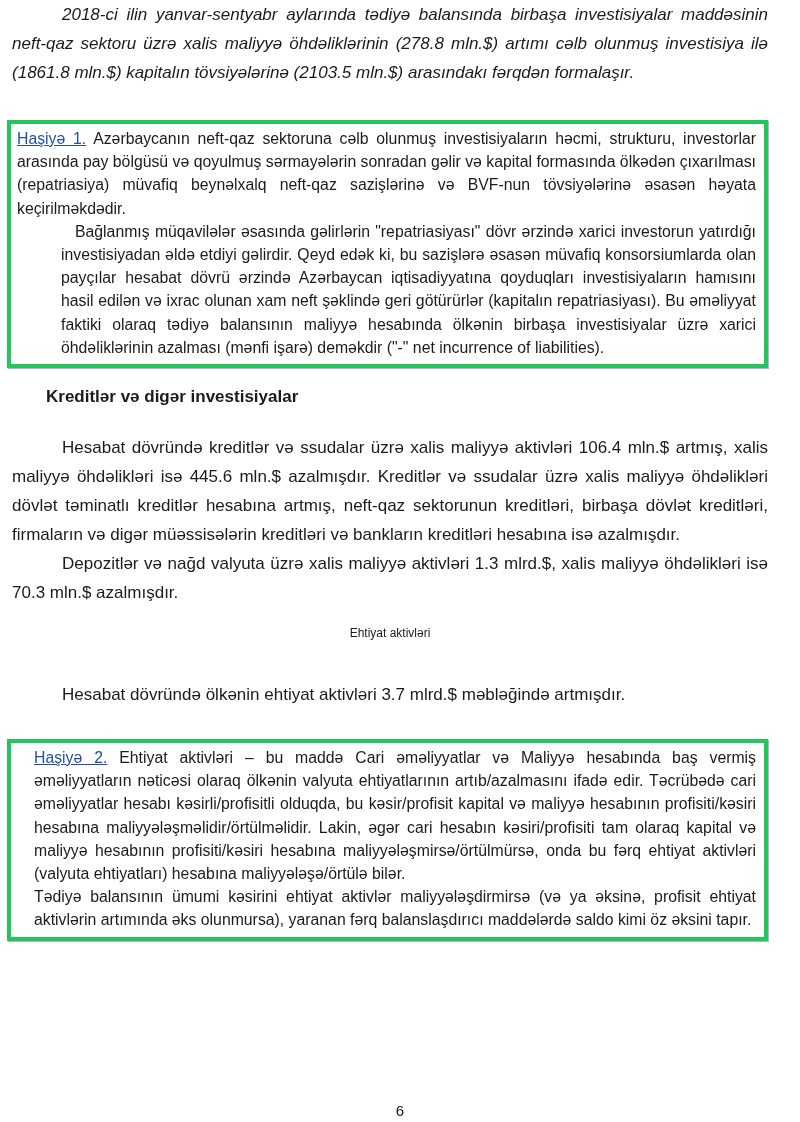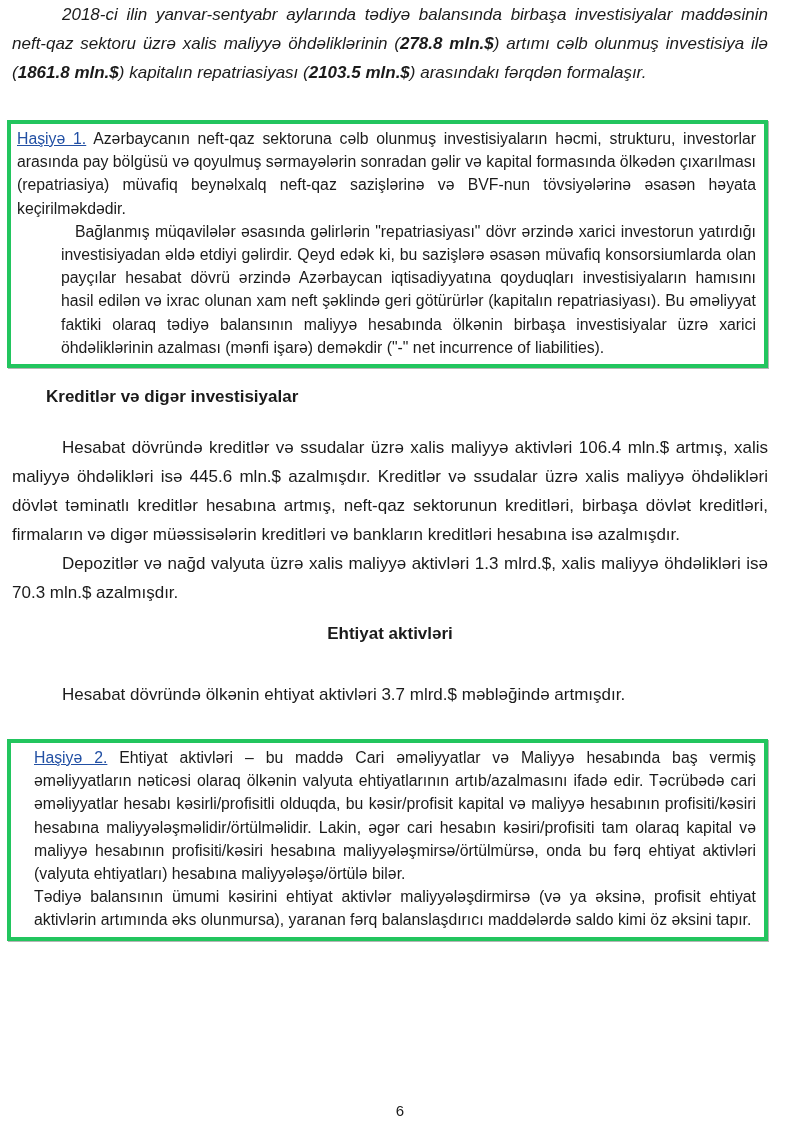--- a/index.html
+++ b/index.html
@@ -25,21 +25,21 @@
   p { margin: 0; }
   .body {
     font-size: 17px;
     line-height: 29px;
     text-align: justify;
     text-indent: 50px;
   }
   .intro {
     font-style: italic;
   }
-  .intro b { font-weight: bold; }
+  .intro b { font-weight: normal; }
   .note-box {
     margin-left: -5px;
     margin-top: 33px;
     border: 4px solid #22c55e;
     box-shadow: 1px 1px 0 rgba(120,120,120,0.55);
     padding: 3px 8px 5px 6px;
     background: #ffffff;
   }
   .note-para {
     font-size: 15.8px;
@@ -54,23 +54,23 @@
   .heading-credits {
     margin-top: 14px;
     font-size: 17px;
     line-height: 29px;
     font-weight: bold;
     text-indent: 34px;
   }
   .para-credits-1 { margin-top: 22px; }
   .heading-reserves {
     margin-top: 12px;
-    font-size: 17px;
+    font-size: 12px;
     line-height: 29px;
-    font-weight: bold;
+    font-weight: normal;
     text-align: center;
   }
   .para-reserves { margin-top: 32px; }
   .note-box-2 { margin-top: 30px; padding-left: 23px; }
   .page-number {
     position: absolute;
     left: 0;
     right: 0;
     bottom: 2px;
     text-align: center;
@@ -78,21 +78,21 @@
     line-height: 18px;
     color: #1b1b1b;
   }
 </style>
 </head>
 <body>
 
 <div class="page">
   <div class="content">
 
-    <p class="body intro"><span>2018-ci ilin yanvar-sentyabr aylarında tədiyə balansında birbaşa investisiyalar maddəsinin neft-qaz sektoru üzrə xalis maliyyə öhdəliklərinin (</span><b>278.8 mln.$</b><span>) artımı cəlb olunmuş investisiya ilə (</span><b>1861.8 mln.$</b><span>) kapitalın repatriasiyası (</span><b>2103.5 mln.$</b><span>) arasındakı fərqdən formalaşır.</span></p>
+    <p class="body intro"><span>2018-ci ilin yanvar-sentyabr aylarında tədiyə balansında birbaşa investisiyalar maddəsinin neft-qaz sektoru üzrə xalis maliyyə öhdəliklərinin (</span><b>278.8 mln.$</b><span>) artımı cəlb olunmuş investisiya ilə (</span><b>1861.8 mln.$</b><span>) kapitalın tövsiyələrinə (</span><b>2103.5 mln.$</b><span>) arasındakı fərqdən formalaşır.</span></p>
 
 
     <div class="note-box">
       <p class="note-para"><span class="note-label">Haşiyə 1.</span><span> Azərbaycanın neft-qaz sektoruna cəlb olunmuş investisiyaların həcmi, strukturu, investorlar arasında pay bölgüsü və qoyulmuş sərmayələrin sonradan gəlir və kapital formasında ölkədən çıxarılması (repatriasiya) müvafiq beynəlxalq neft-qaz sazişlərinə və BVF-nun tövsiyələrinə əsasən həyata keçirilməkdədir.</span></p>
       <p class="note-para indent">Bağlanmış müqavilələr əsasında gəlirlərin "repatriasiyası" dövr ərzində xarici investorun yatırdığı investisiyadan əldə etdiyi gəlirdir. Qeyd edək ki, bu sazişlərə əsasən müvafiq konsorsiumlarda olan payçılar hesabat dövrü ərzində Azərbaycan iqtisadiyyatına qoyduqları investisiyaların hamısını hasil edilən və ixrac olunan xam neft şəklində geri götürürlər (kapitalın repatriasiyası). Bu əməliyyat faktiki olaraq tədiyə balansının maliyyə hesabında ölkənin birbaşa investisiyalar üzrə xarici öhdəliklərinin azalması (mənfi işarə) deməkdir ("-" net incurrence of liabilities).</p>
     </div>
 
     <p class="heading-credits">Kreditlər və digər investisiyalar</p>
 
     <p class="body para-credits-1">Hesabat dövründə kreditlər və ssudalar üzrə xalis maliyyə aktivləri 106.4 mln.$ artmış, xalis maliyyə öhdəlikləri isə 445.6 mln.$ azalmışdır. Kreditlər və ssudalar üzrə xalis maliyyə öhdəlikləri dövlət təminatlı kreditlər hesabına artmış, neft-qaz sektorunun kreditləri, birbaşa dövlət kreditləri, firmaların və digər müəssisələrin kreditləri və bankların kreditləri hesabına isə azalmışdır.</p>

